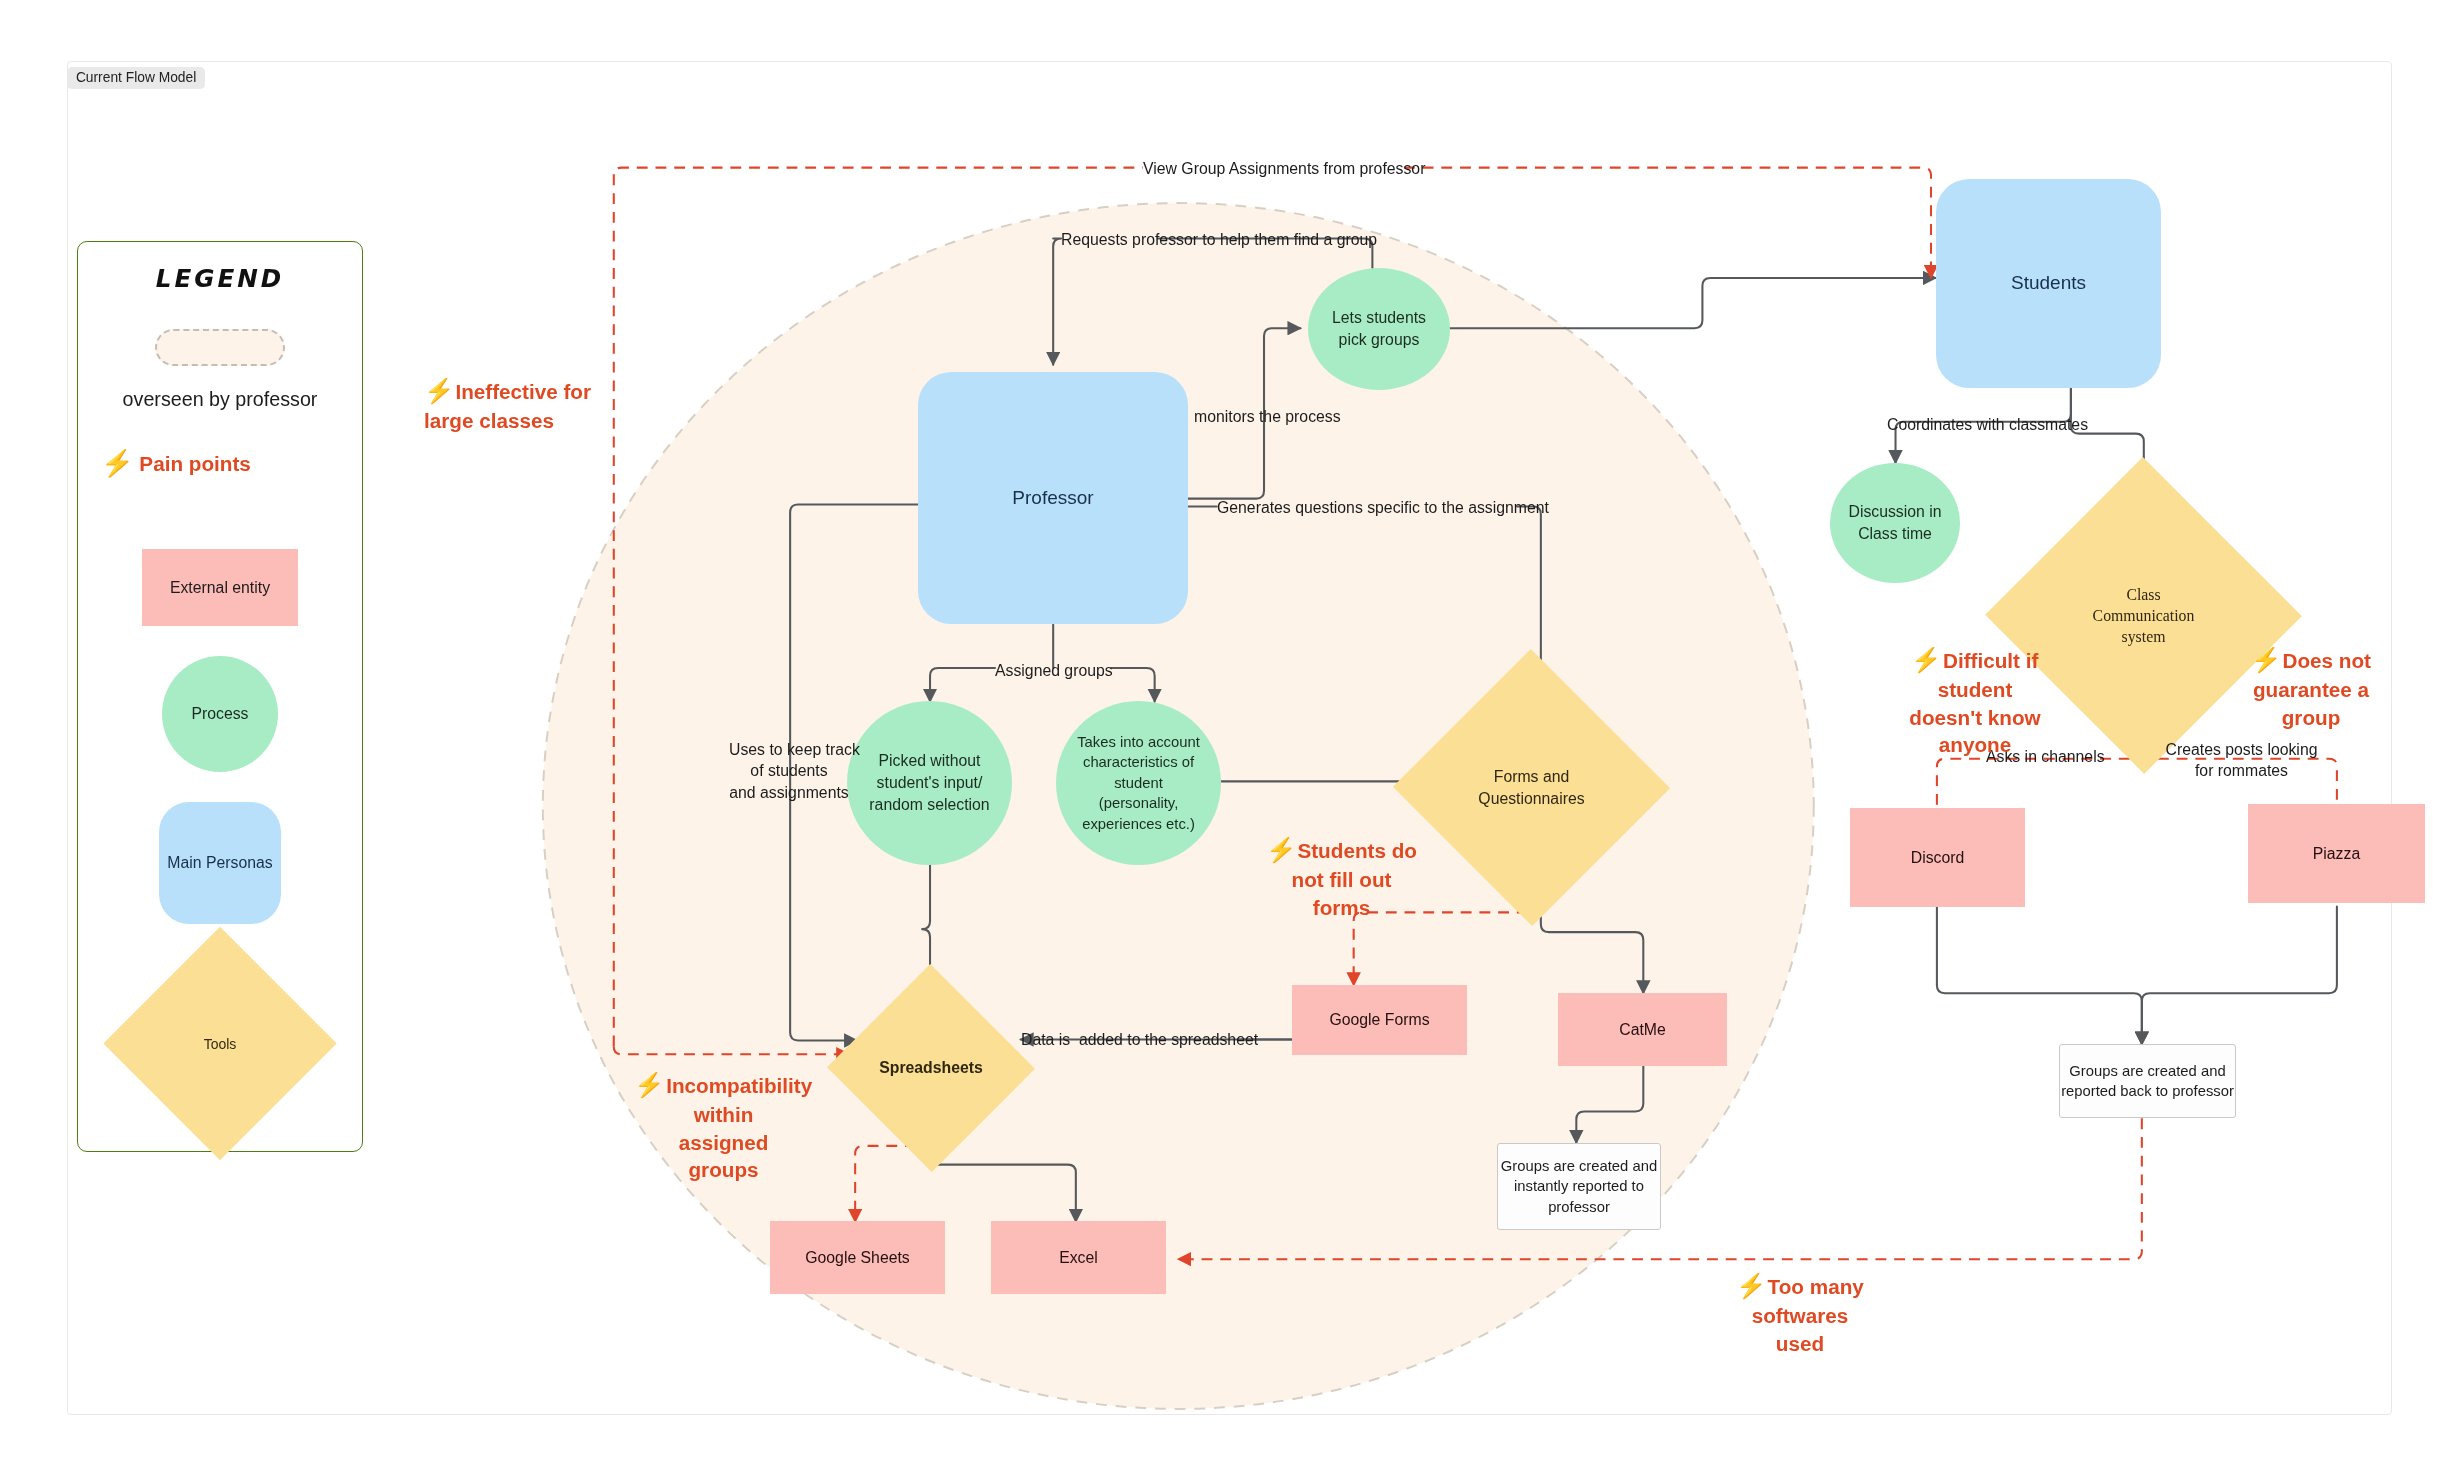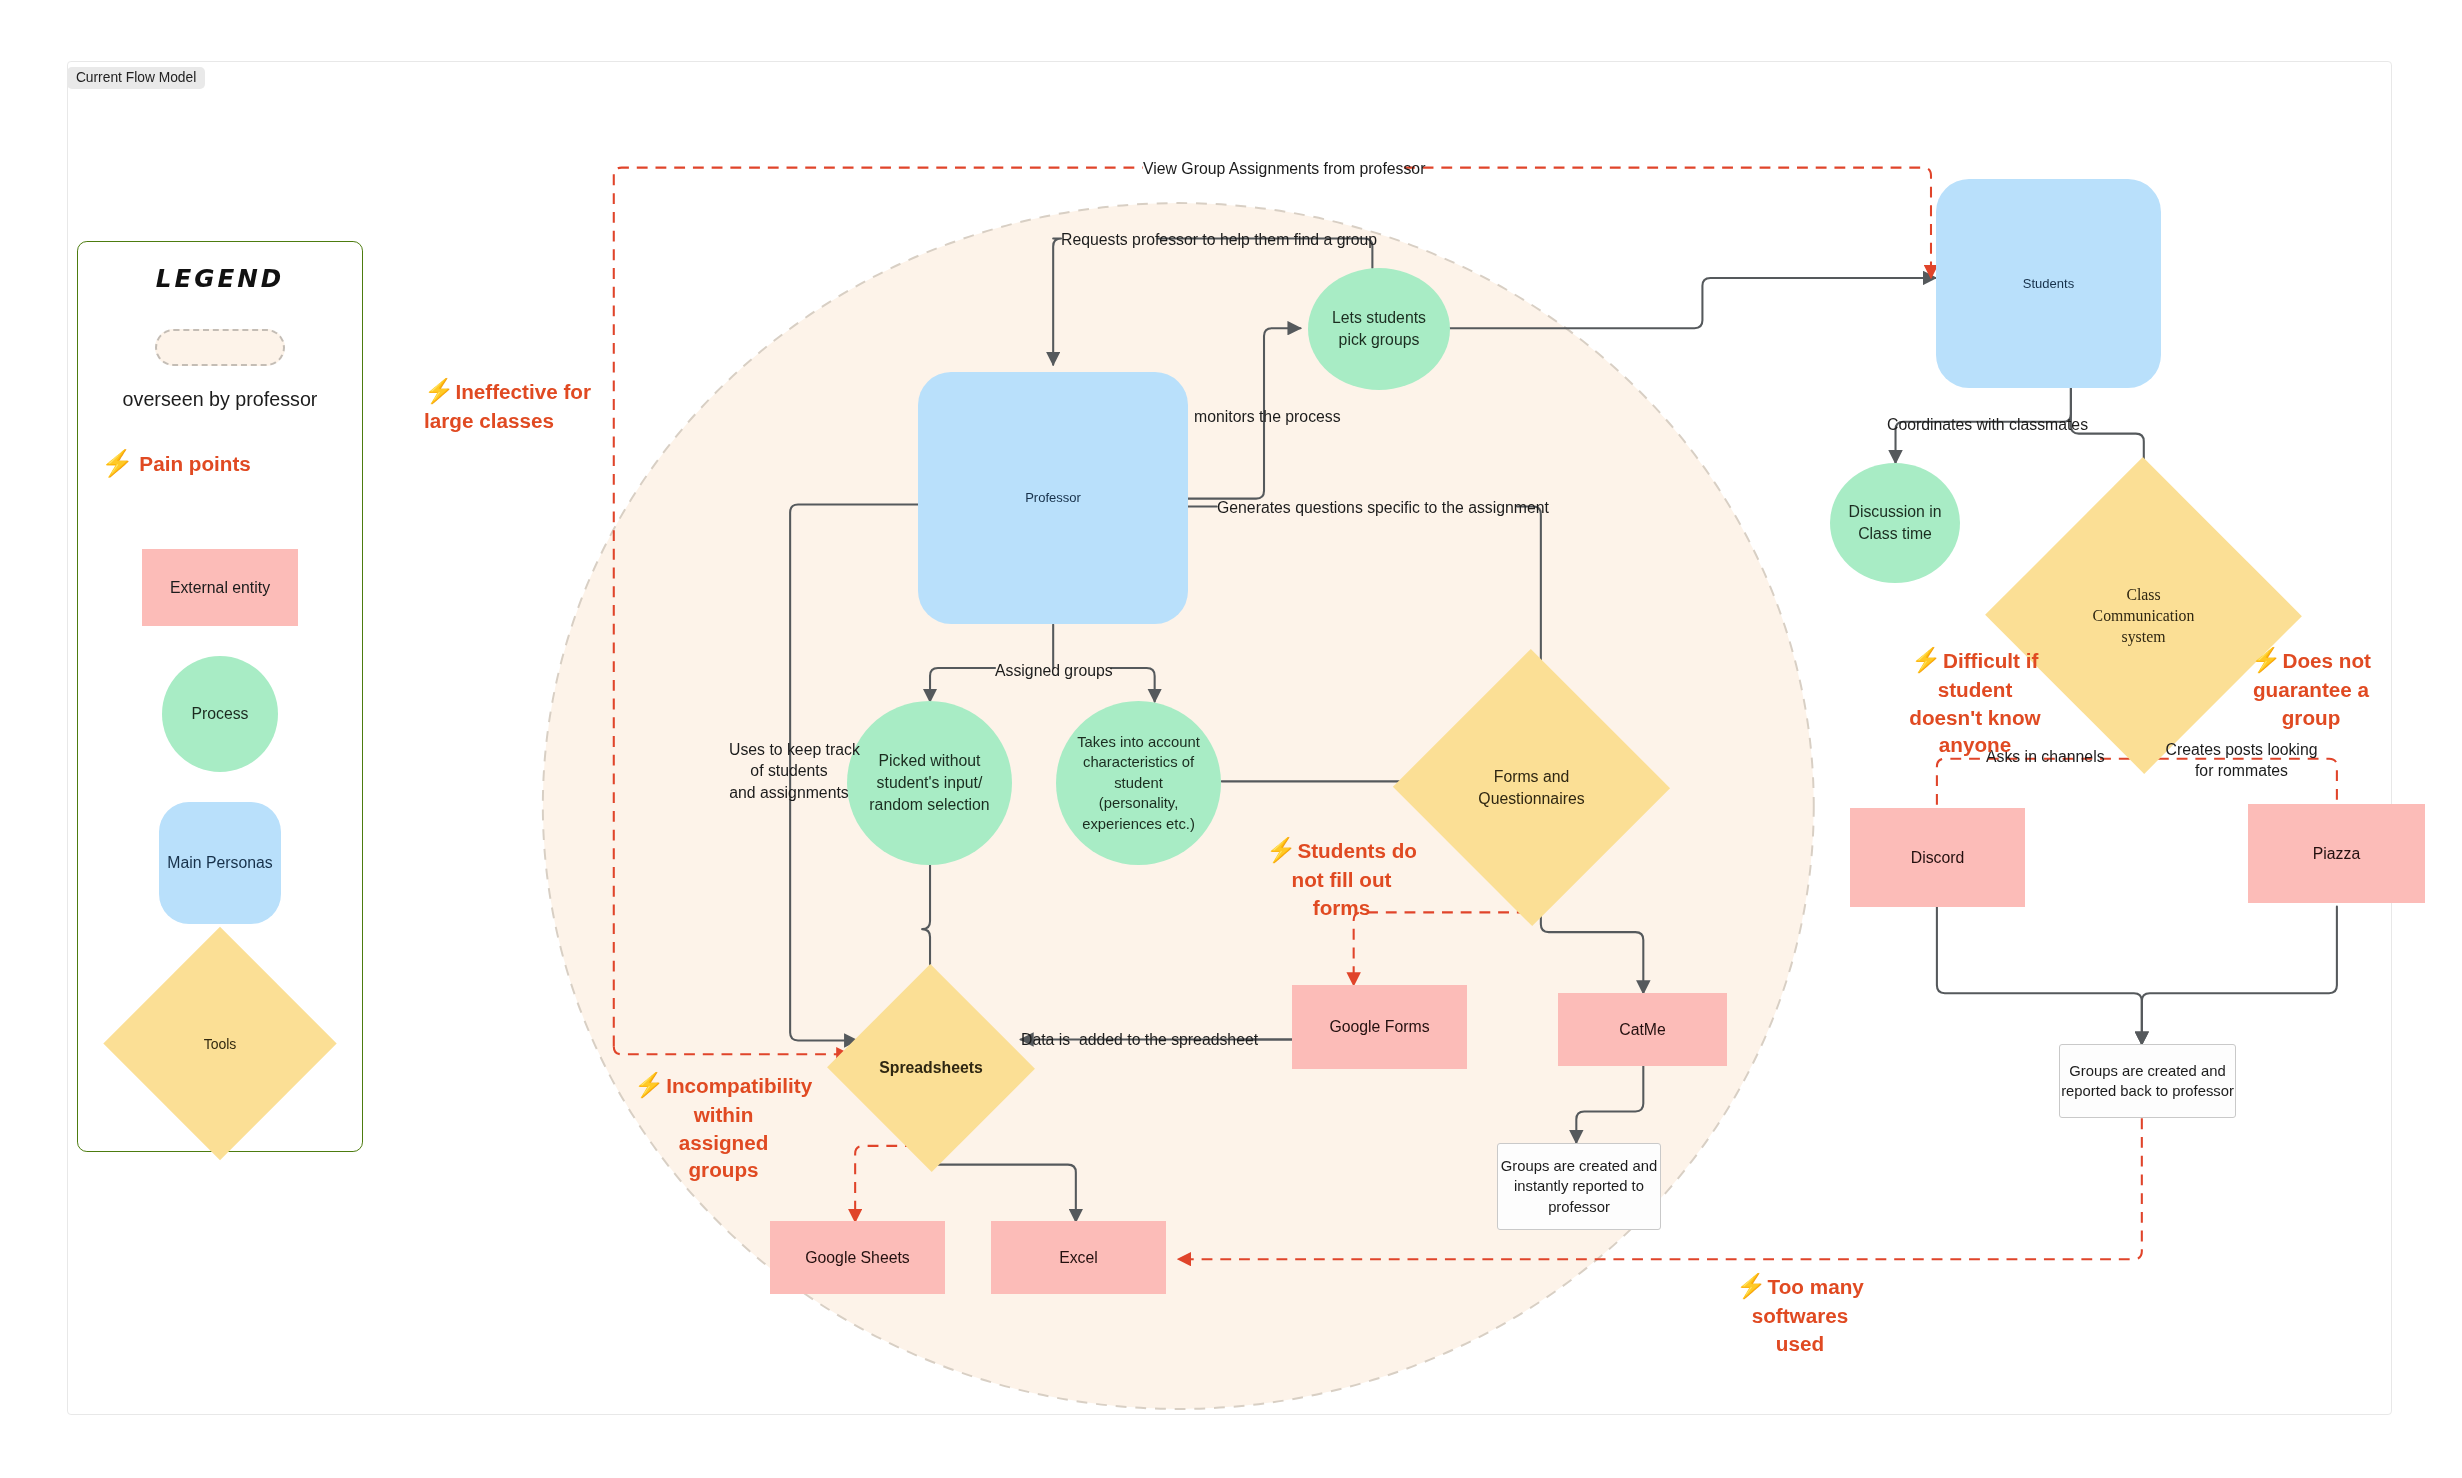--- a/index.html
+++ b/index.html
@@ -144,21 +144,21 @@
   }
 
   
   .node { position: absolute; z-index: 20; }
   .node-inner {
     width: 100%; height: 100%;
     display: flex; align-items: center; justify-content: center;
     text-align: center;
     line-height: 1.38;
   }
-  .persona  { background: #b9e0fb; border-radius: 33px; color: #17314a; font-size: 13px; }
+  .persona  { background: #b9e0fb; border-radius: 33px; color: #17314a; font-size: 19px; }
   .process  { background: #a8ecc5; border-radius: 50%; color: #1b2d20; font-size: 15.8px; }
   .entity   { background: #fcbcb8; color: #23100f; font-size: 15.8px; }
   .note     { background: #fdfdfd; border: 1px solid #c9c9c9; border-radius: 3px; color: #1c1c1c; font-size: 15.8px; }
   .tool-wrap { position: absolute; z-index: 20; }
   .tool-wrap .dia {
     position: absolute; left: 0; top: 0;
     width: 100%; height: 100%;
     background: #fbdf95;
     transform: rotate(45deg);
   }
@@ -350,21 +350,21 @@
     <div class="dia-lbl">Spreadsheets</div>
   </div>
 
   <div class="tool-wrap" style="left:2031px; top:504px; width:225px; height:223px;font-family:Liberation Serif, serif;">
     <div class="dia"></div>
     <div class="dia-lbl" style="white-space:pre-line;">Class
 Communication
 system</div>
   </div>
 
-  <div class="node entity" style="left:1292px; top:985px; width:175px; height:84px;">
+  <div class="node entity" style="left:1292px; top:985px; width:175px; height:70px;">
     <div class="node-inner">Google Forms</div>
   </div>
 
   <div class="node entity" style="left:1558px; top:993px; width:169px; height:73px;">
     <div class="node-inner">CatMe</div>
   </div>
 
   <div class="node entity" style="left:770px; top:1221px; width:175px; height:73px;">
     <div class="node-inner">Google Sheets</div>
   </div>

